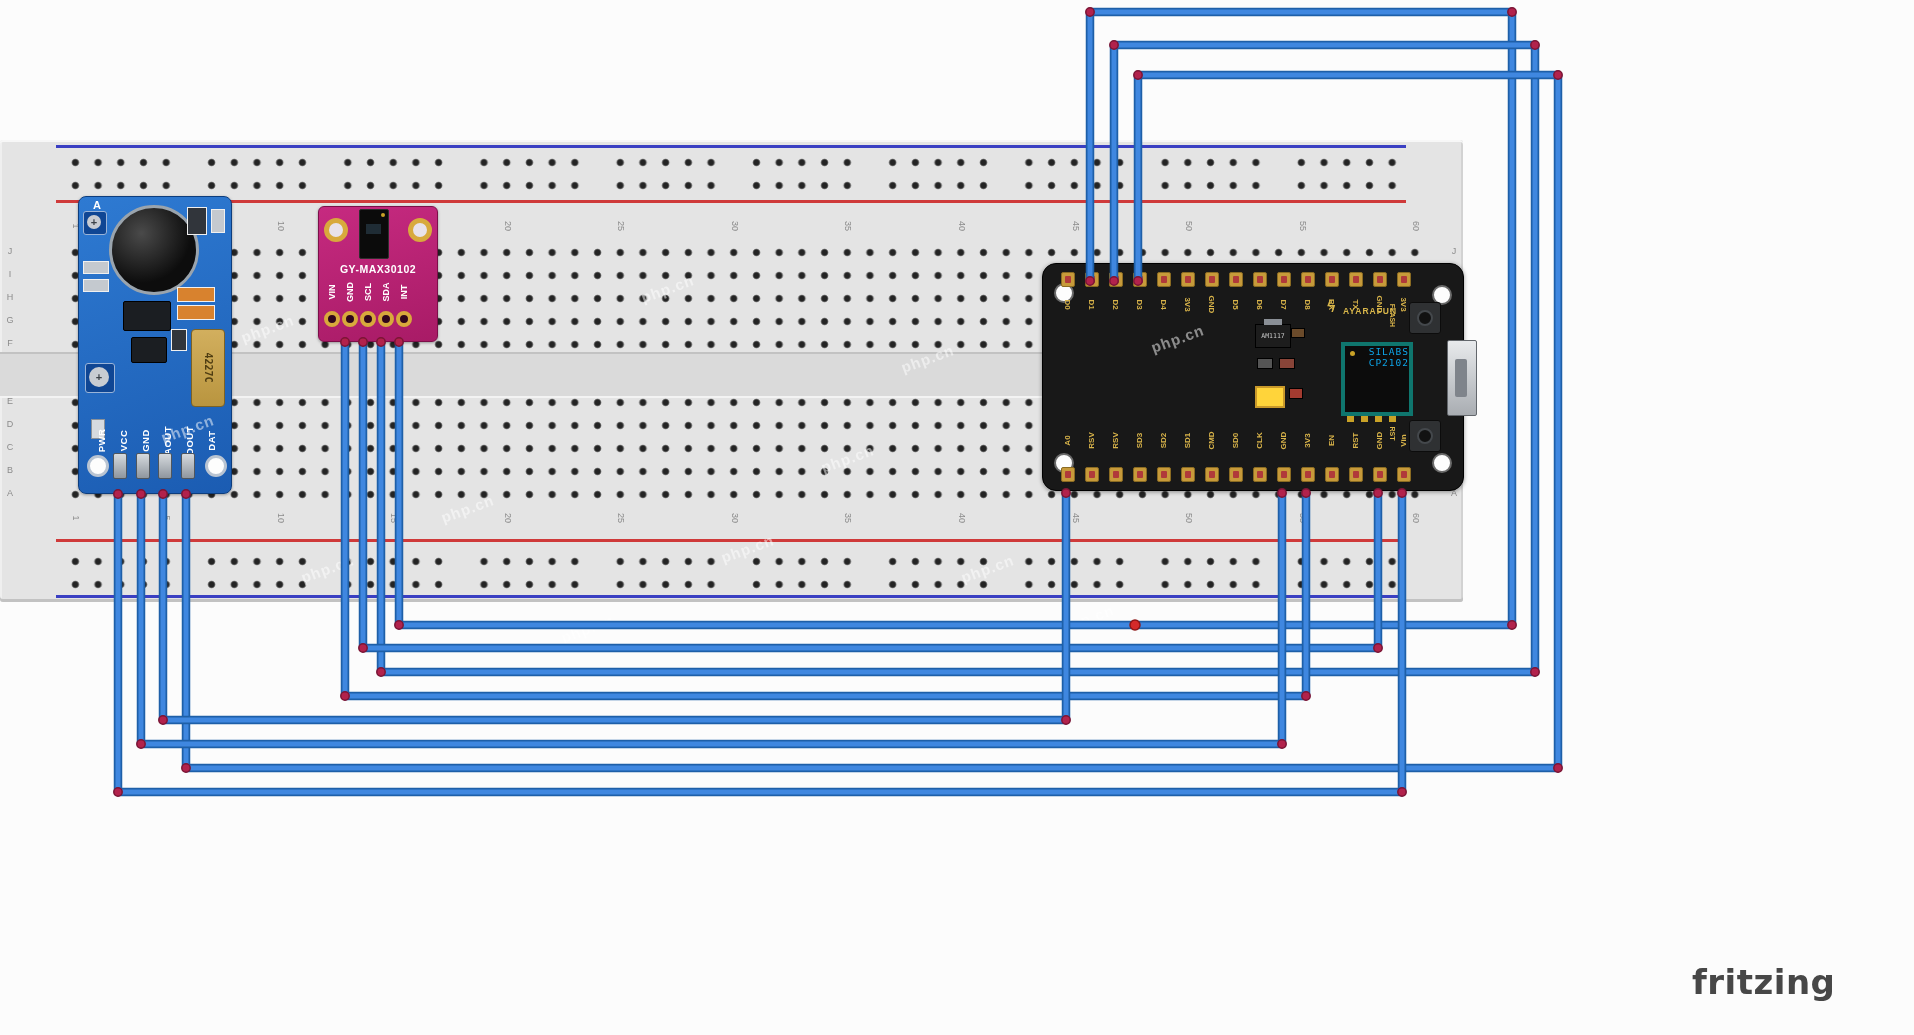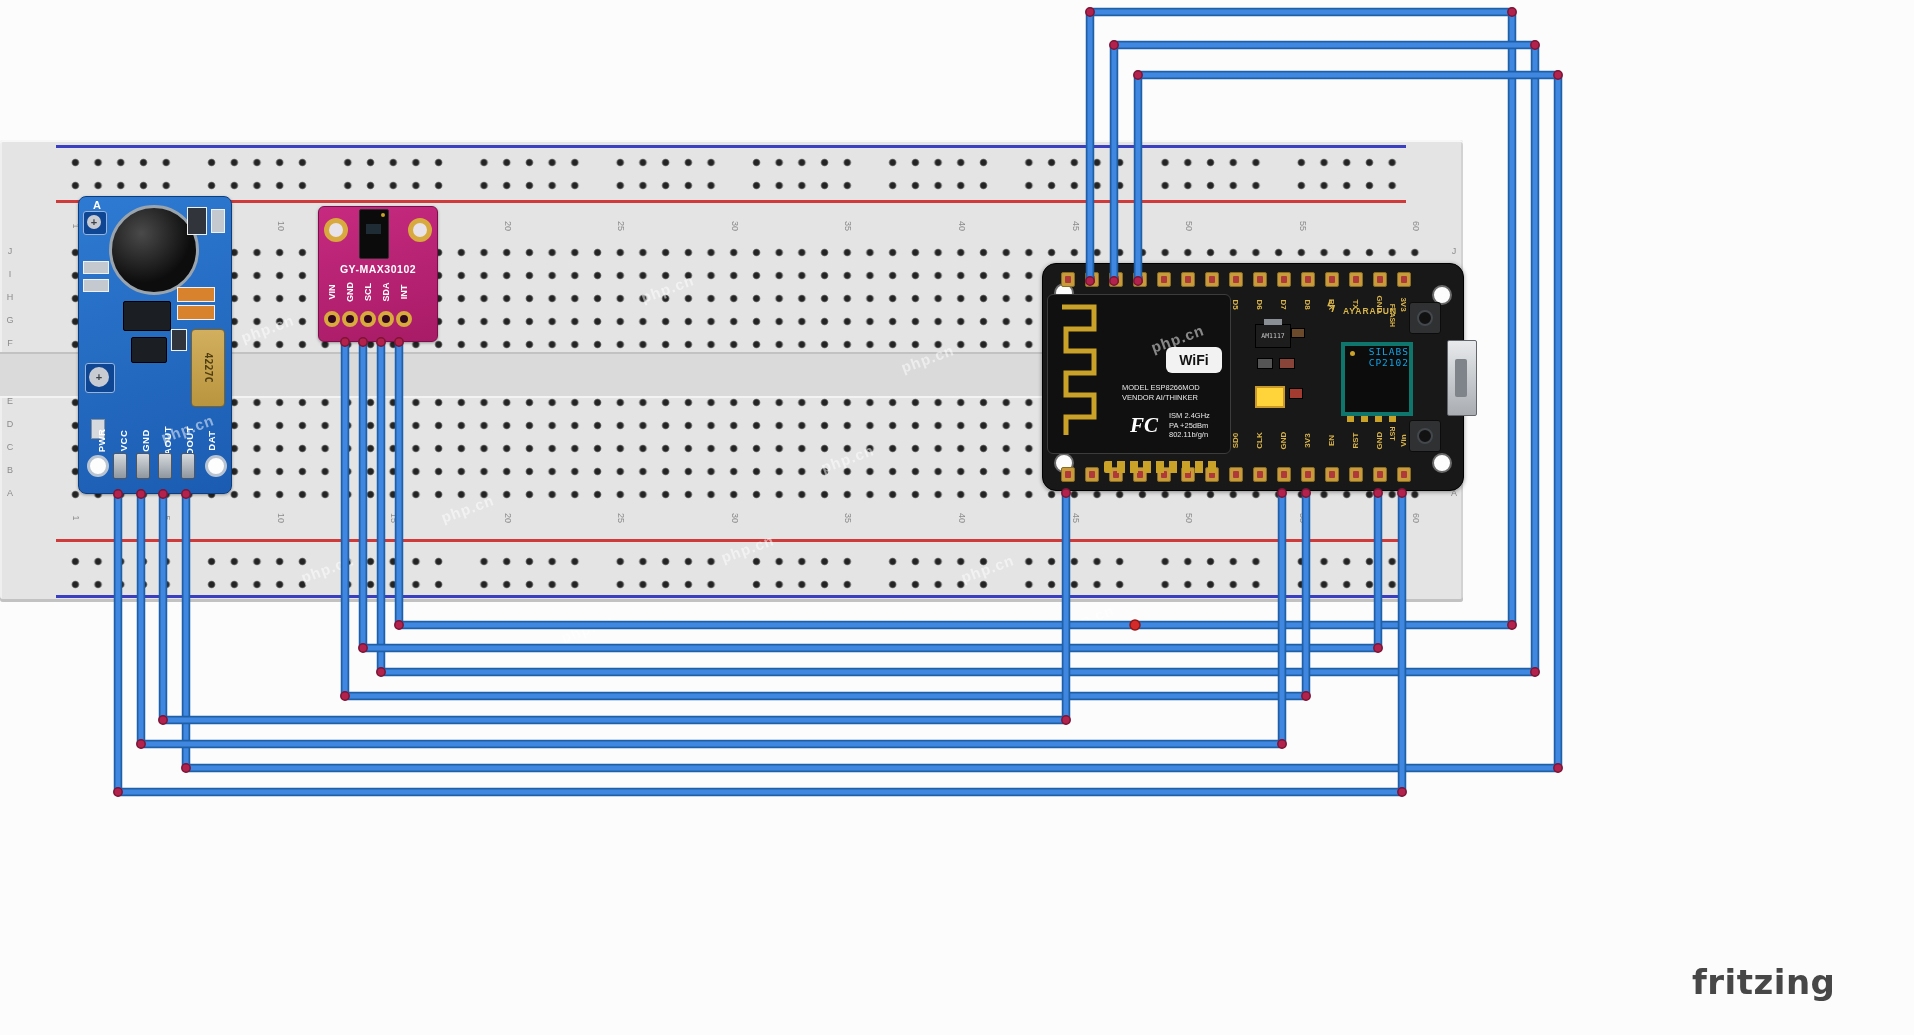--- a/index.html
+++ b/index.html
@@ -354,37 +354,20 @@
         <span class="mcu-lab" style="position: absolute; left: 175px;">SD0</span>
         <span class="mcu-lab" style="position: absolute; left: 199px;">CLK</span>
         <span class="mcu-lab" style="position: absolute; left: 223px;">GND</span>
         <span class="mcu-lab" style="position: absolute; left: 247px;">3V3</span>
         <span class="mcu-lab" style="position: absolute; left: 271px;">EN</span>
         <span class="mcu-lab" style="position: absolute; left: 295px;">RST</span>
         <span class="mcu-lab" style="position: absolute; left: 319px;">GND</span>
         <span class="mcu-lab" style="position: absolute; left: 343px;">Vin</span>
       </div>
 
-    <div id="esp-module">
-      <svg id="esp-antenna" width="46" height="138" viewBox="0 0 46 138">
-        <path d="M6,4 H38 V26 H10 V48 H38 V70 H10 V92 H38 V114 H10 V132" fill="none" stroke="#c9a227" stroke-width="5"></path>
-      </svg>
-      <div id="wifi-pill">WiFi</div>
-      <div class="esp-text" id="esp-text-a">
-        <span>MODEL ESP8266MOD</span>
-        <span>VENDOR AI/THINKER</span>
-      </div>
-      <div id="fcc-logo">FC</div>
-      <div class="esp-text" id="esp-text-b">
-        <span>ISM 2.4GHz</span>
-        <span>PA +25dBm</span>
-        <span>802.11b/g/n</span>
-      </div>
-      <div id="cast-pads"></div>
-    </div>
 
     <div id="ams1117">AM1117</div>
     <div class="mcu-smd" style="left:248px;top:64px;width:12px;height:8px;background:#6a4a2a;"></div>
     <div class="mcu-smd" style="left:214px;top:94px;width:14px;height:9px;background:#555;"></div>
     <div class="mcu-smd" style="left:236px;top:94px;width:14px;height:9px;background:#884438;"></div>
     <div id="mcu-led"></div>
     <div class="mcu-smd" style="left:246px;top:124px;width:12px;height:9px;background:#a33b30;"></div>
 
     <div id="cp2102">
       <div class="pin1"></div>

